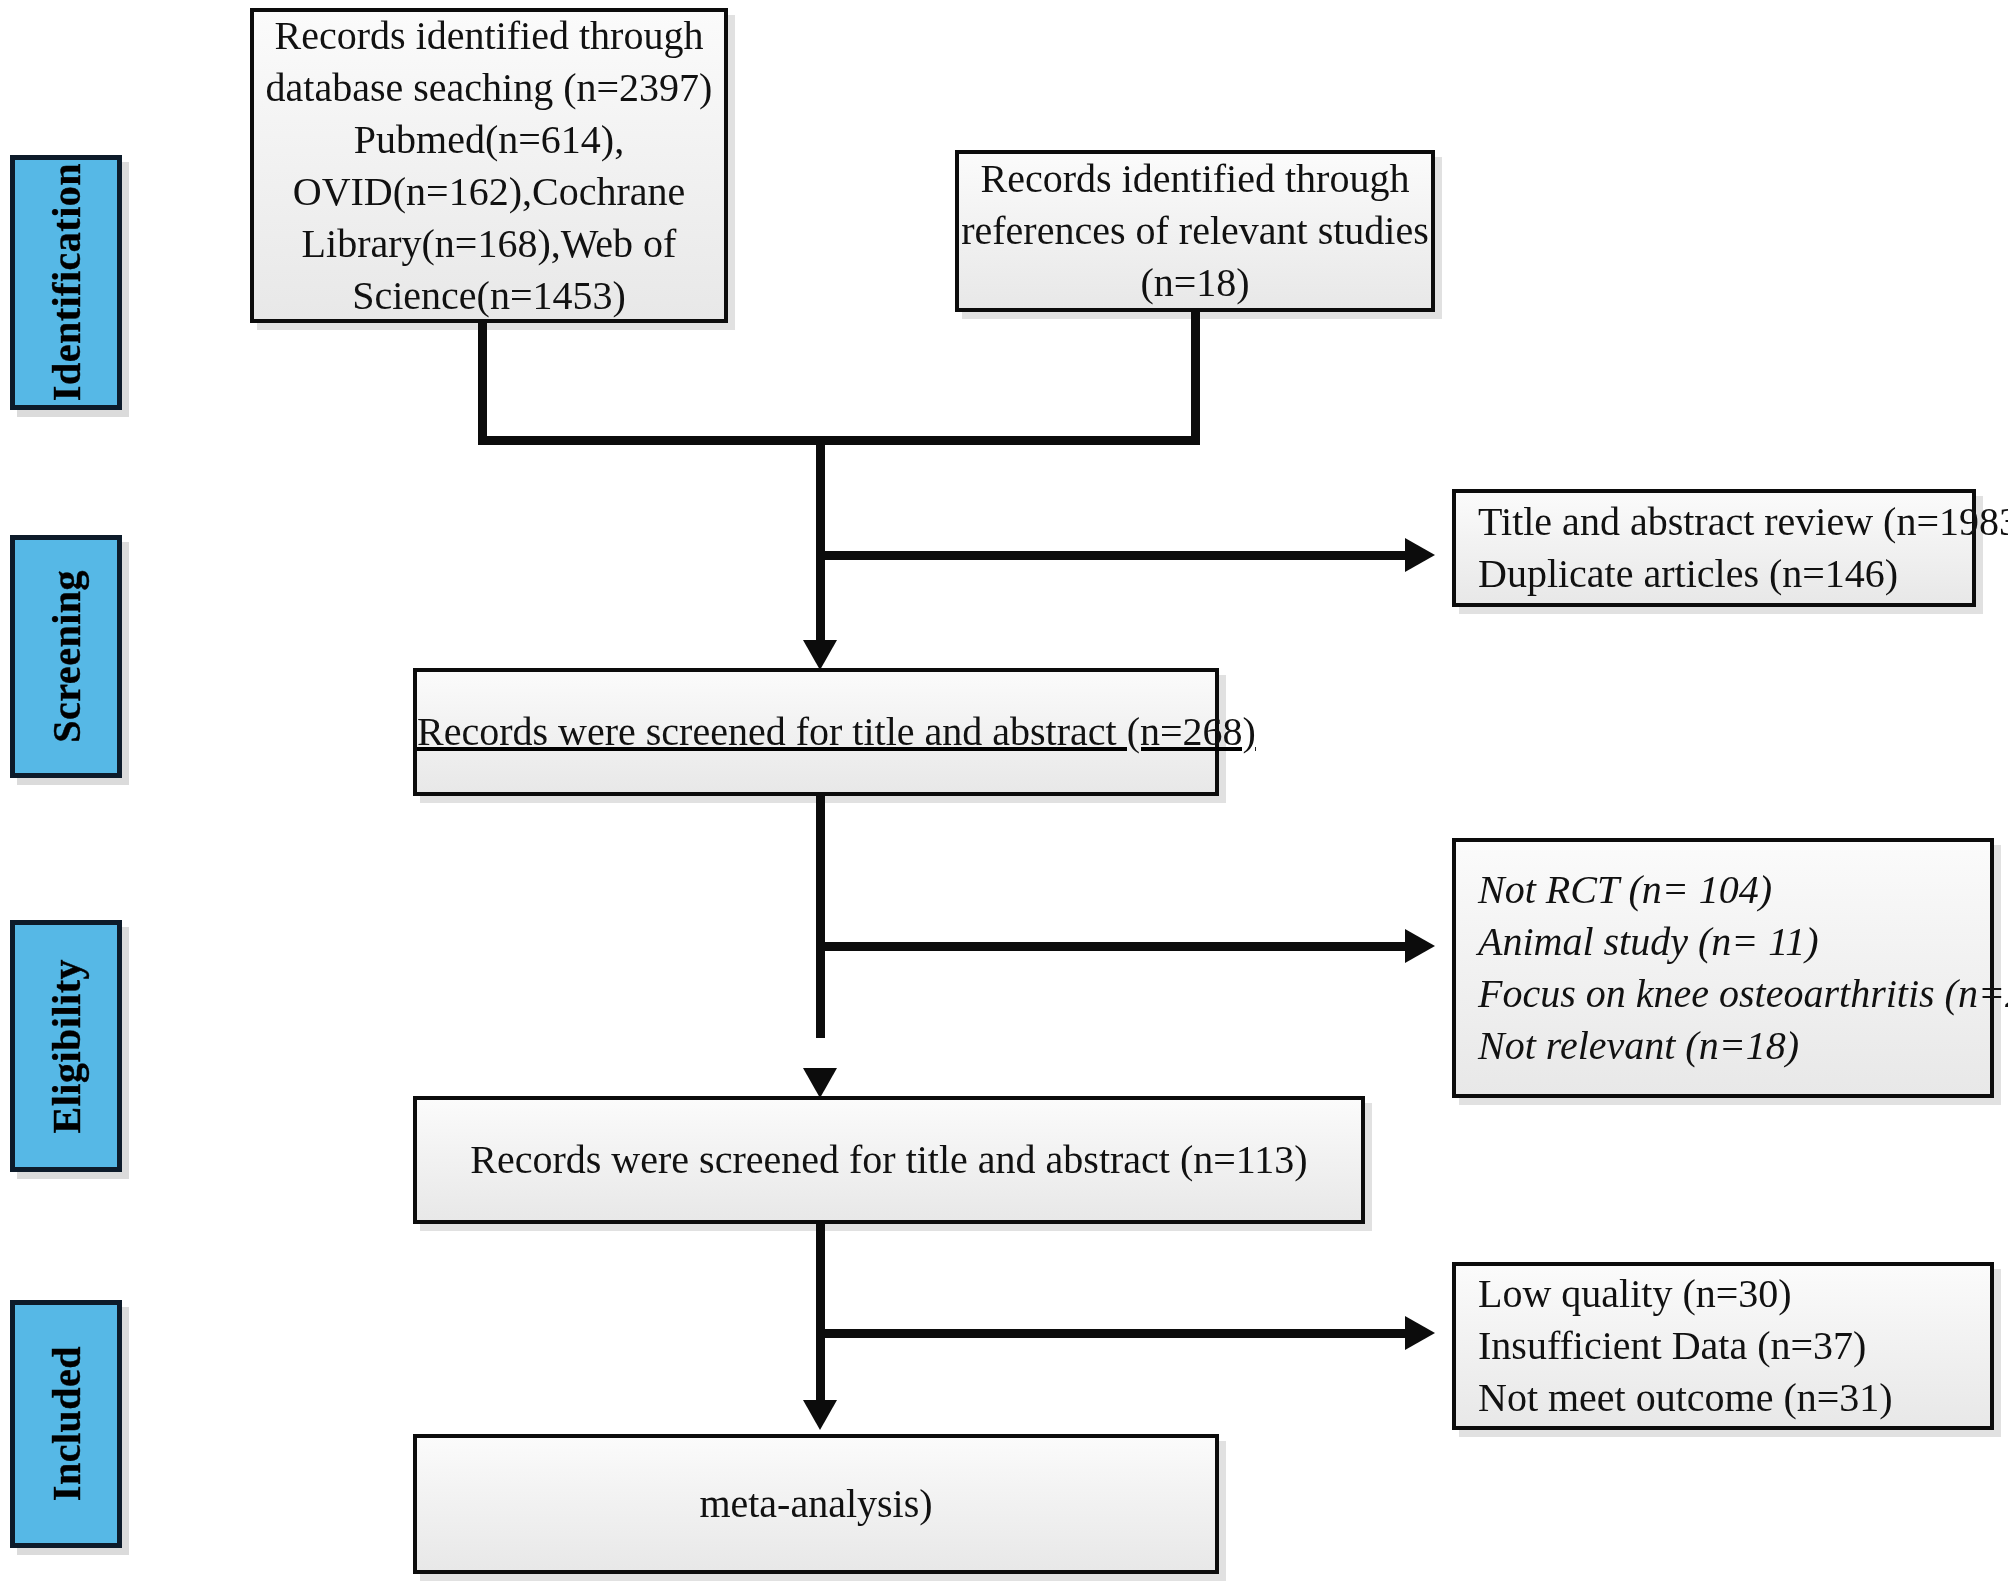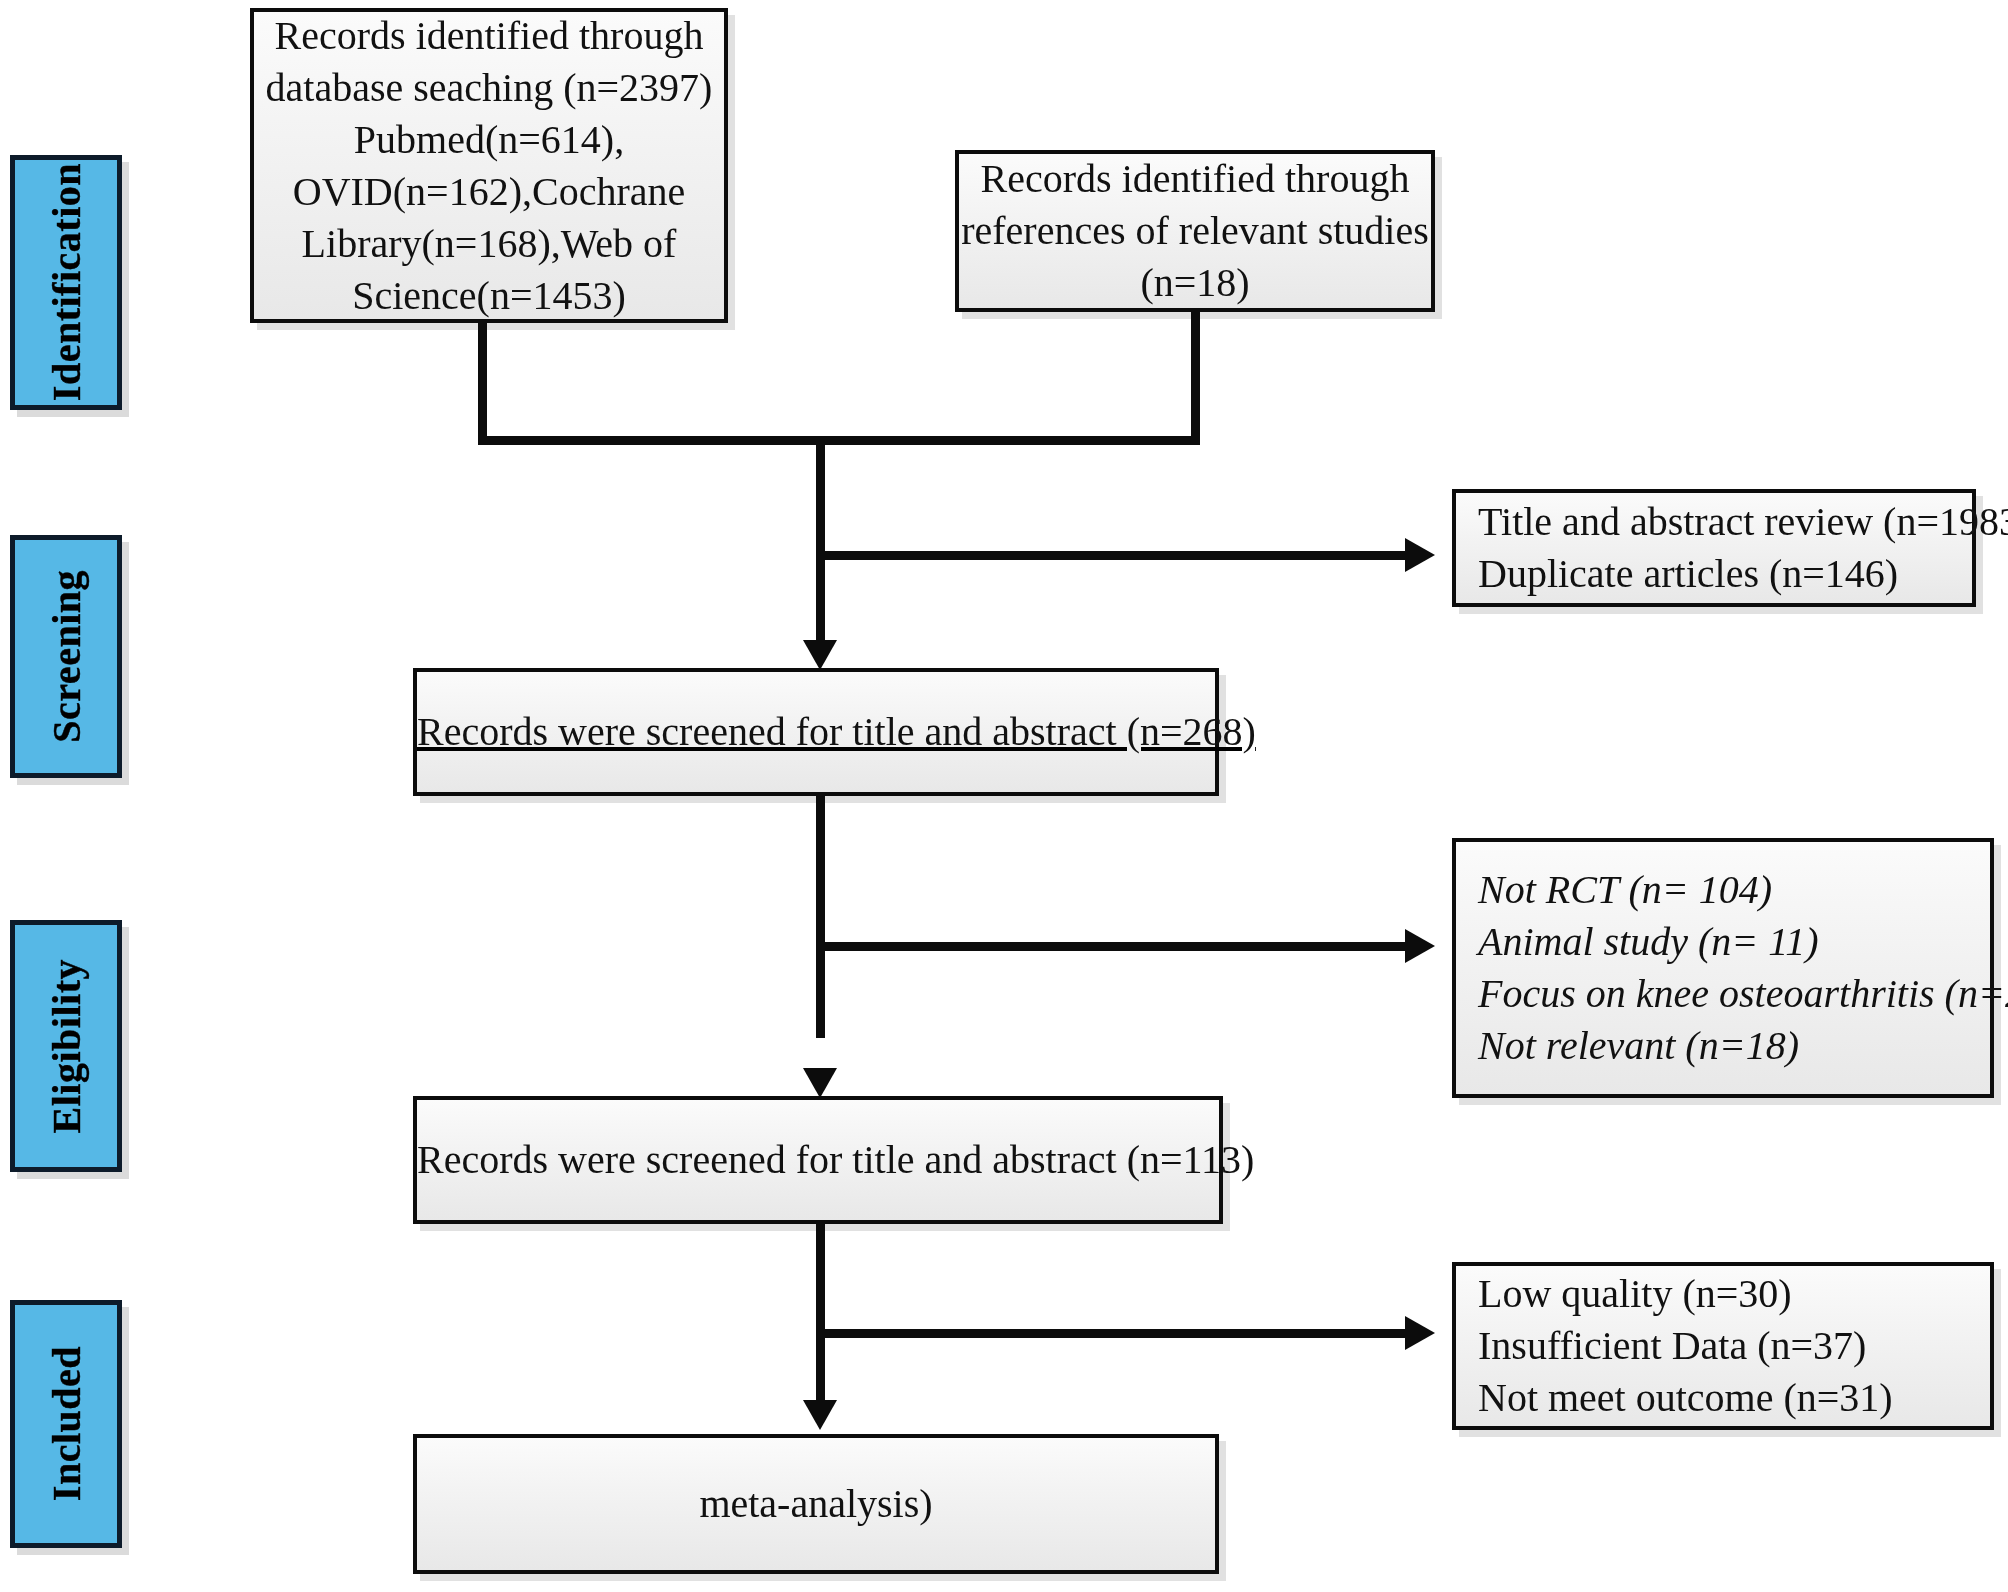--- a/index.html
+++ b/index.html
@@ -150,21 +150,21 @@
   <div class="hline" style="left:820px; top:942px; width:588px; height:9px;"></div>
   <div class="arrow-right" style="left:1405px; top:929px;"></div>
 
   <div class="flow-box left-text" style="left:1452px; top:838px; width:542px; height:260px;font-style:italic;">
     <div class="line">Not RCT (n= 104)</div>
     <div class="line">Animal study (n= 11)</div>
     <div class="line">Focus on knee osteoarthritis (n=27)</div>
     <div class="line">Not relevant (n=18)</div>
   </div>
 
-  <div class="flow-box center-text" style="left:413px; top:1096px; width:810px; height:128px;">
+  <div class="flow-box center-text" style="left:413px; top:1096px; width:952px; height:128px;">
     <div class="line">Records were screened for title and abstract (n=113)</div>
   </div>
 
   <div class="vline" style="left:816px; top:1224px; width:9px; height:180px;"></div>
   <div class="arrow-down" style="left:803px; top:1400px;"></div>
 
   <div class="hline" style="left:820px; top:1329px; width:588px; height:9px;"></div>
   <div class="arrow-right" style="left:1405px; top:1316px;"></div>
 
   <div class="flow-box left-text" style="left:1452px; top:1262px; width:542px; height:168px;">

